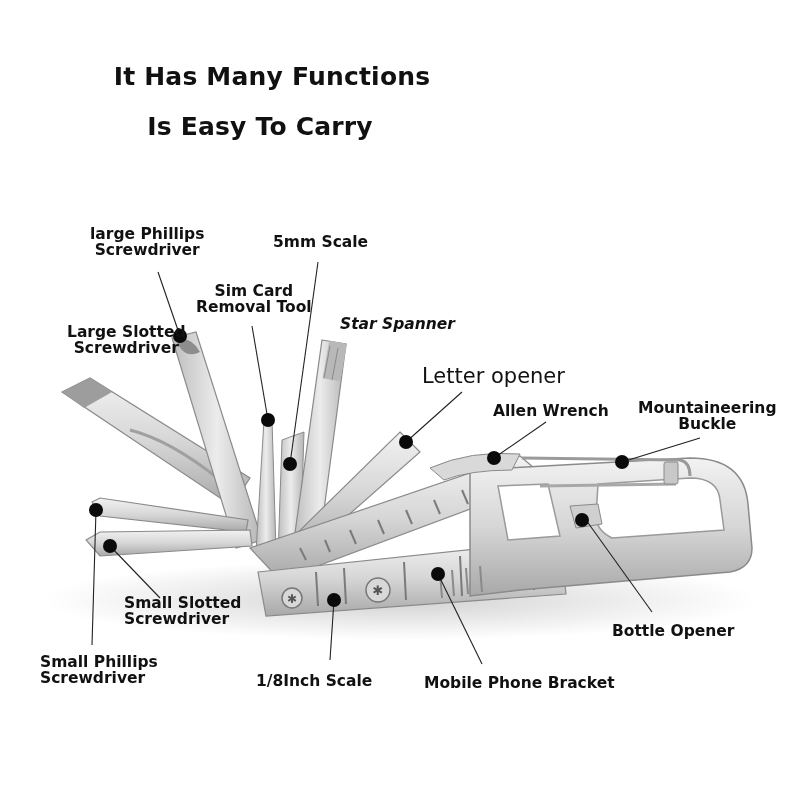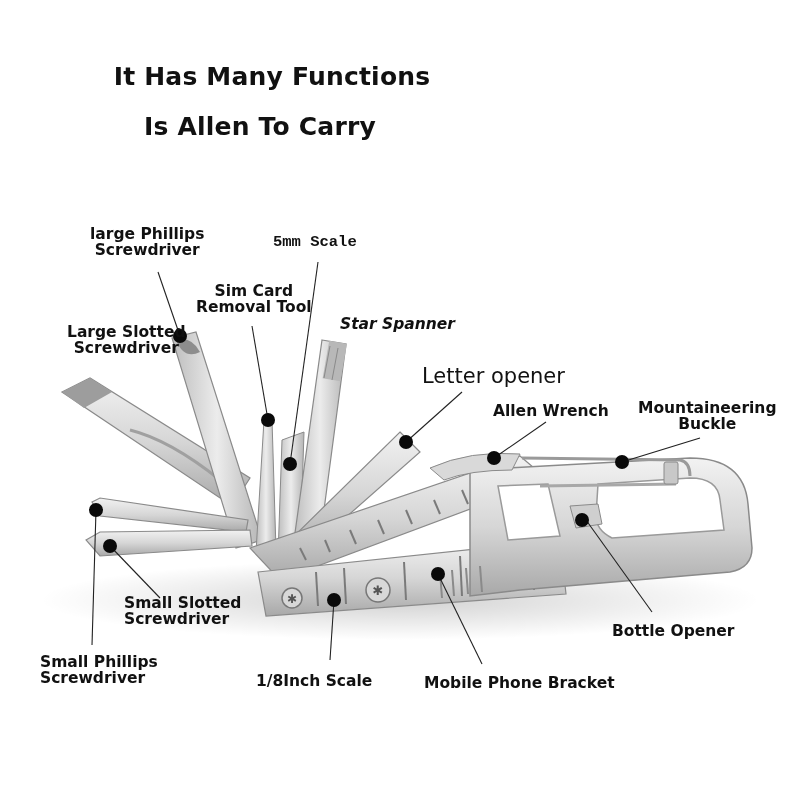--- a/index.html
+++ b/index.html
@@ -12,21 +12,21 @@
     svg#art { position: absolute; left: 0; top: 0; width: 800px; height: 800px; }
     .lbl { position: absolute; font-weight: bold; font-size: 15.5px; line-height: 16px;
            color: #111; white-space: nowrap; }
     .lbl.center { text-align: center; }
     .lbl.thin { font-weight: normal; font-size: 21px; line-height: 22px; }
   </style>
 </head>
 <body>
 
 <div class="headline" id="h1">It Has Many Functions</div>
-<div class="headline" id="h2">Is Allen To Carry</div>
+<div class="headline" id="h2">Is Easy To Carry</div>
 
 <svg id="art" viewBox="0 0 800 800">
   <defs>
     <linearGradient id="metal" x1="0" y1="0" x2="0" y2="1">
       <stop offset="0" stop-color="#f2f2f2"></stop>
       <stop offset="0.5" stop-color="#d6d6d6"></stop>
       <stop offset="1" stop-color="#a8a8a8"></stop>
     </linearGradient>
     <linearGradient id="metal2" x1="0" y1="0" x2="1" y2="0">
       <stop offset="0" stop-color="#bdbdbd"></stop>
@@ -160,21 +160,21 @@
     <circle cx="438" cy="574" r="7"></circle>
     <circle cx="582" cy="520" r="7"></circle>
   </g>
 </svg>
 
 <div class="lbl center" style="left:90px; top:226px;">
   <div>large Phillips</div>
   <div>Screwdriver</div>
 </div>
 
-<div class="lbl" style="left:273px; top:234px;font-family:Liberation Mono, monospace;">
+<div class="lbl" style="left:273px; top:234px;">
   <div>5mm Scale</div>
 </div>
 
 <div class="lbl center" style="left:196px; top:283px;">
   <div>Sim Card</div>
   <div>Removal Tool</div>
 </div>
 
 <div class="lbl" style="left:340px; top:316px;font-style:italic;">
   <div>Star Spanner</div>

